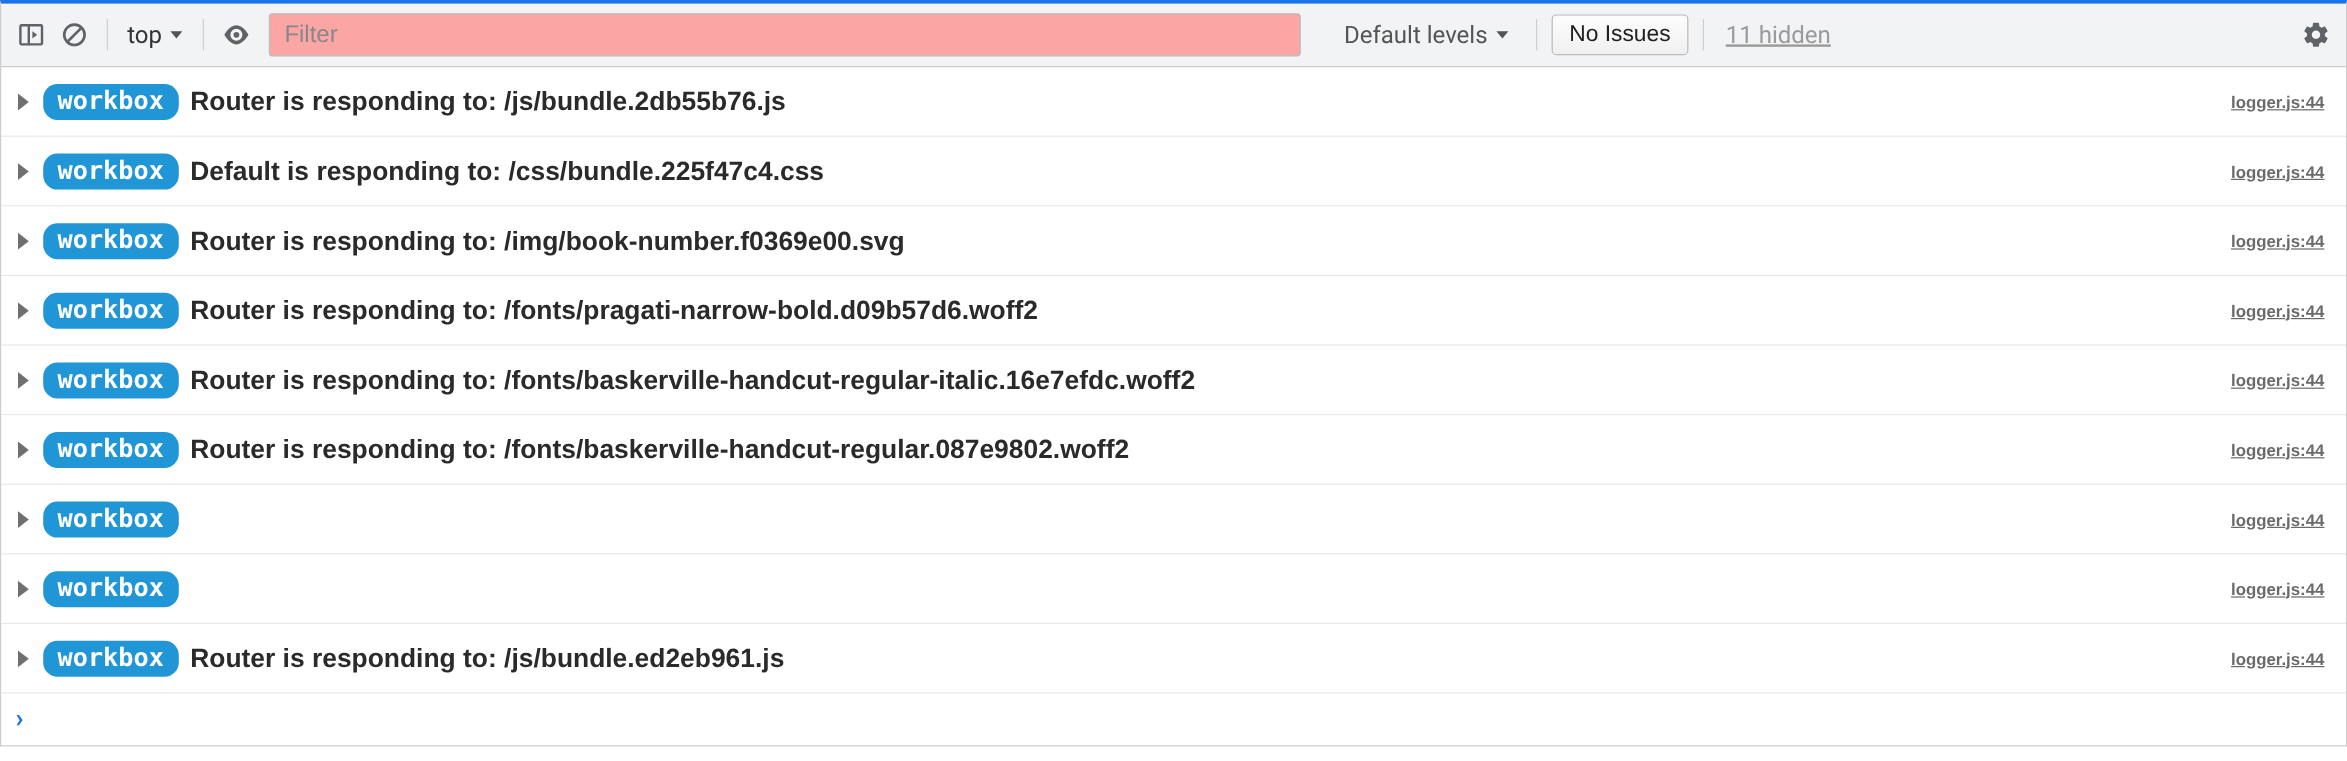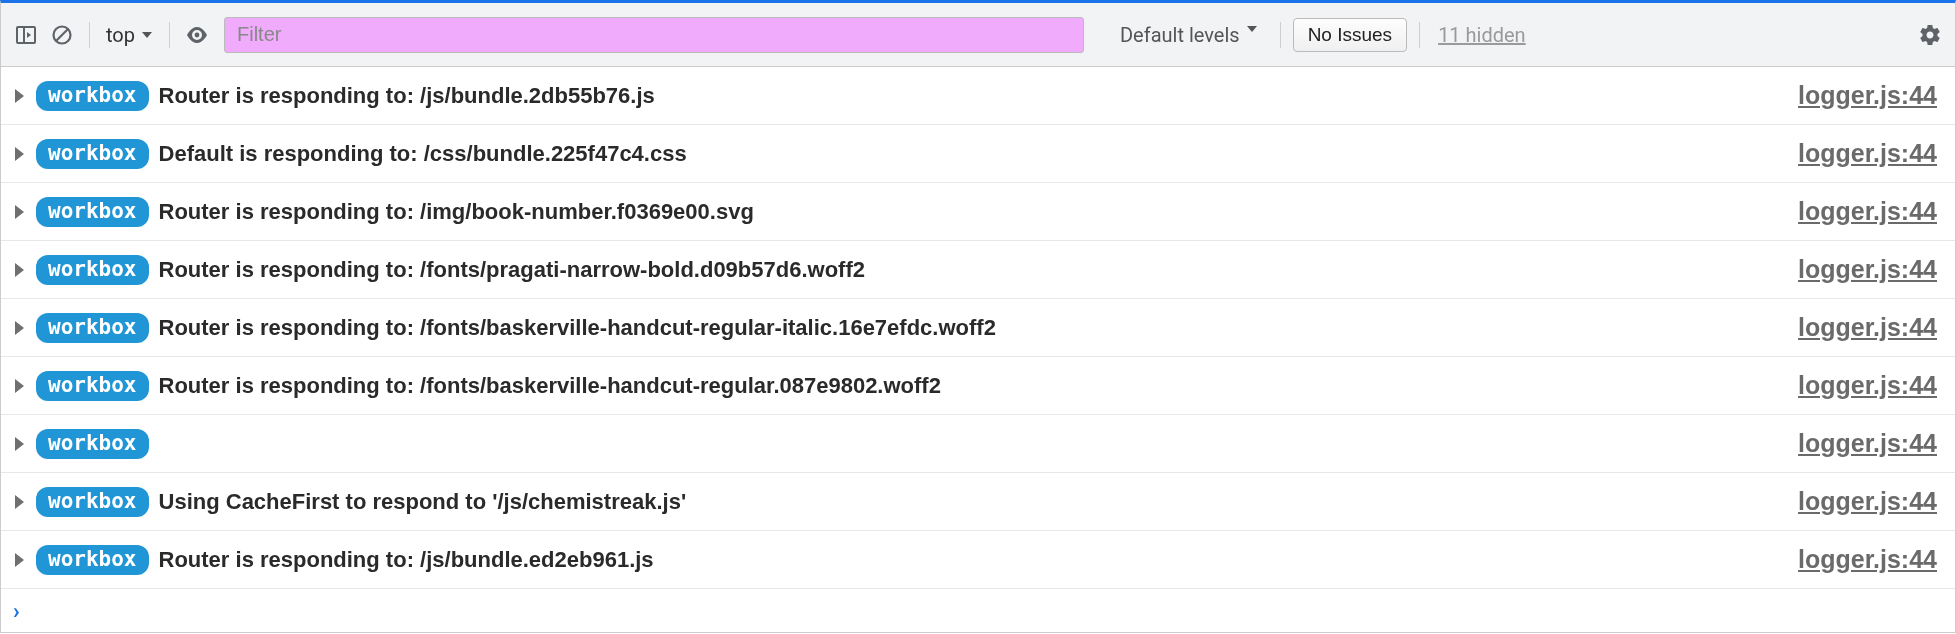--- a/index.html
+++ b/index.html
@@ -10,21 +10,21 @@
     width: 1956px;
     height: 634px;
     overflow: hidden;
   }
   .mono { font-family: Liberation Sans, sans-serif; }
 
   
   .toolbar {
     display: flex;
     align-items: center;
-    height: 67px;
+    height: 56px;
     border: 1px solid #ccc;
     border-top: 3px solid #1a73e8;
     background: #f1f3f4;
     padding: 0 10px;
     gap: 6px;
   }
   .tb-icon {
     width: 30px; height: 30px;
     display: flex; align-items: center; justify-content: center;
     color: #5f6368;
@@ -35,29 +35,29 @@
   .context-select {
     display: flex; align-items: center; gap: 6px;
     color: #333; font-size: 20px; padding: 0 4px;
     cursor: pointer;
   }
   .filter-input {
     flex: 0 0 860px;
     height: 36px;
     border: 1px solid #bbb;
     border-radius: 3px;
-    background: #f0abfc;
+    background: #fca5a5;
     font-size: 20px;
     padding: 0 12px;
     color: #333;
     margin-left: 6px;
   }
   .filter-input::placeholder { color: #888; }
   .levels-select {
-    display: flex; align-items: flex-start; gap: 6px;
+    display: flex; align-items: center; gap: 6px;
     color: #555; font-size: 20px; padding: 0 10px; cursor: pointer;
   }
   .noissues-btn {
     height: 34px;
     border: 1px solid #bbb;
     border-radius: 4px;
     background: linear-gradient(#fdfdfd,#f0f0f0);
     font-size: 19px;
     padding: 0 14px;
     color: #222;
@@ -94,21 +94,21 @@
     border-radius: 12px;
     font-family: "SF Mono", Menlo, Consolas, monospace;
   }
   .msg {
     font-size: 22px;
     color: #2a2a2a;
     font-weight: 600;
     white-space: pre;
   }
   .src {
-    font-size: 25px;
+    font-size: 14px;
     color: #6a6a6a;
     text-decoration: underline;
     font-weight: 600;
     cursor: pointer;
   }
   .row .grow { flex: 1; }
 
   
   .prompt-row {
     display: flex; align-items: center;
@@ -215,21 +215,20 @@
     </div>
     <div class="row">
       <div class="disclosure"></div>
       <span class="badge">workbox</span>
       <div class="grow"></div>
       <span class="src mono">logger.js:44</span>
     </div>
     <div class="row">
       <div class="disclosure"></div>
       <span class="badge">workbox</span>
-      <span class="msg mono">Using CacheFirst to respond to '/js/chemistreak.js'</span>
       <div class="grow"></div>
       <span class="src mono">logger.js:44</span>
     </div>
     <div class="row">
       <div class="disclosure"></div>
       <span class="badge">workbox</span>
       <span class="msg mono">Router is responding to: /js/bundle.ed2eb961.js</span>
       <div class="grow"></div>
       <span class="src mono">logger.js:44</span>
     </div>

